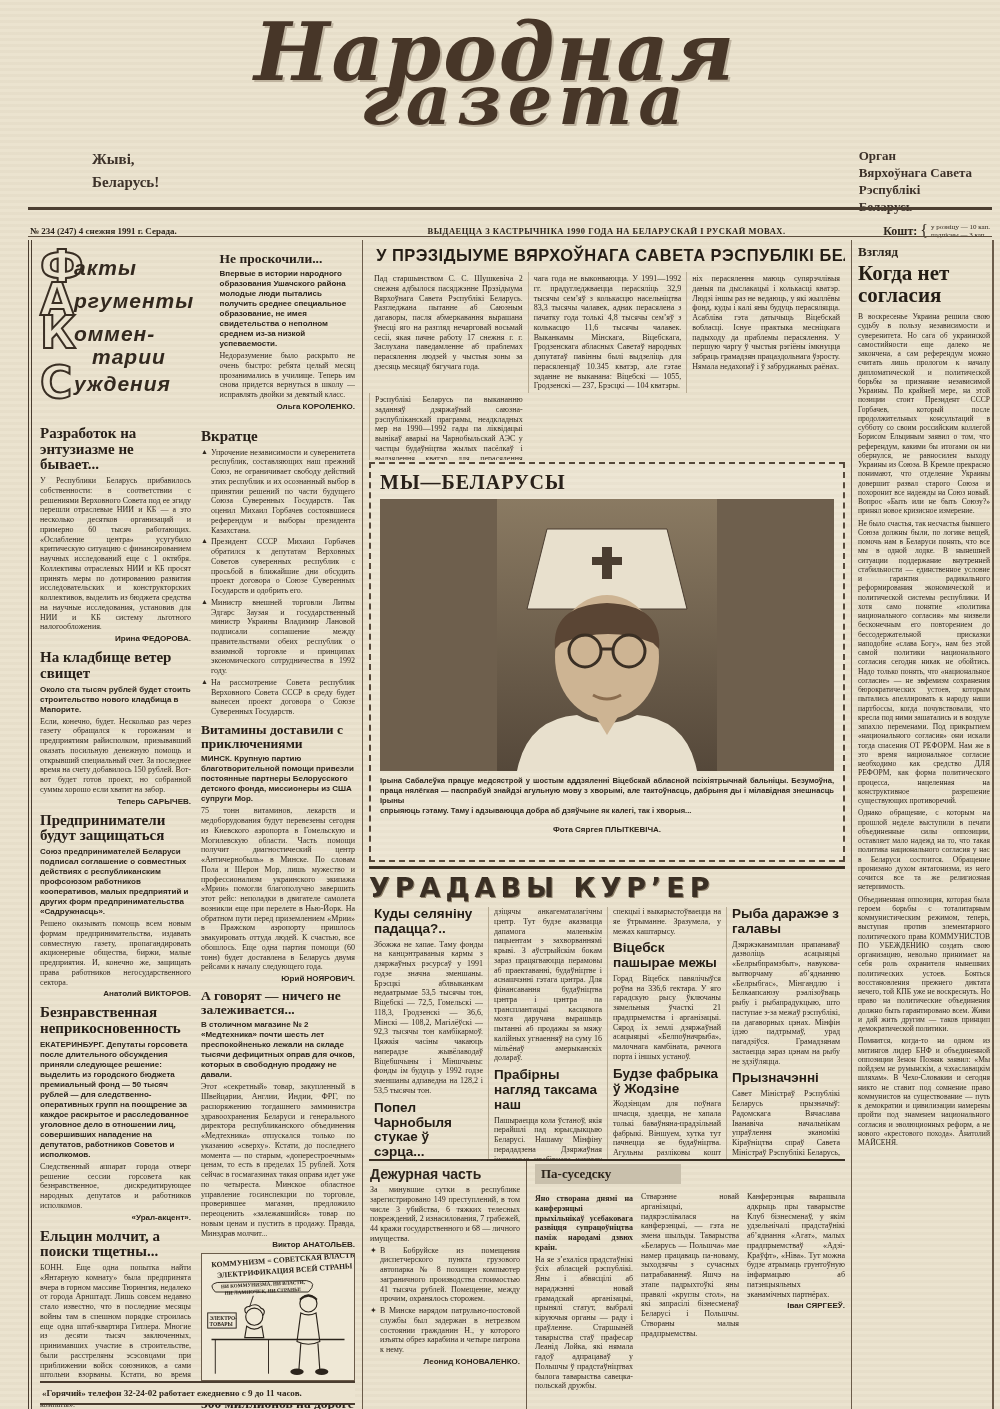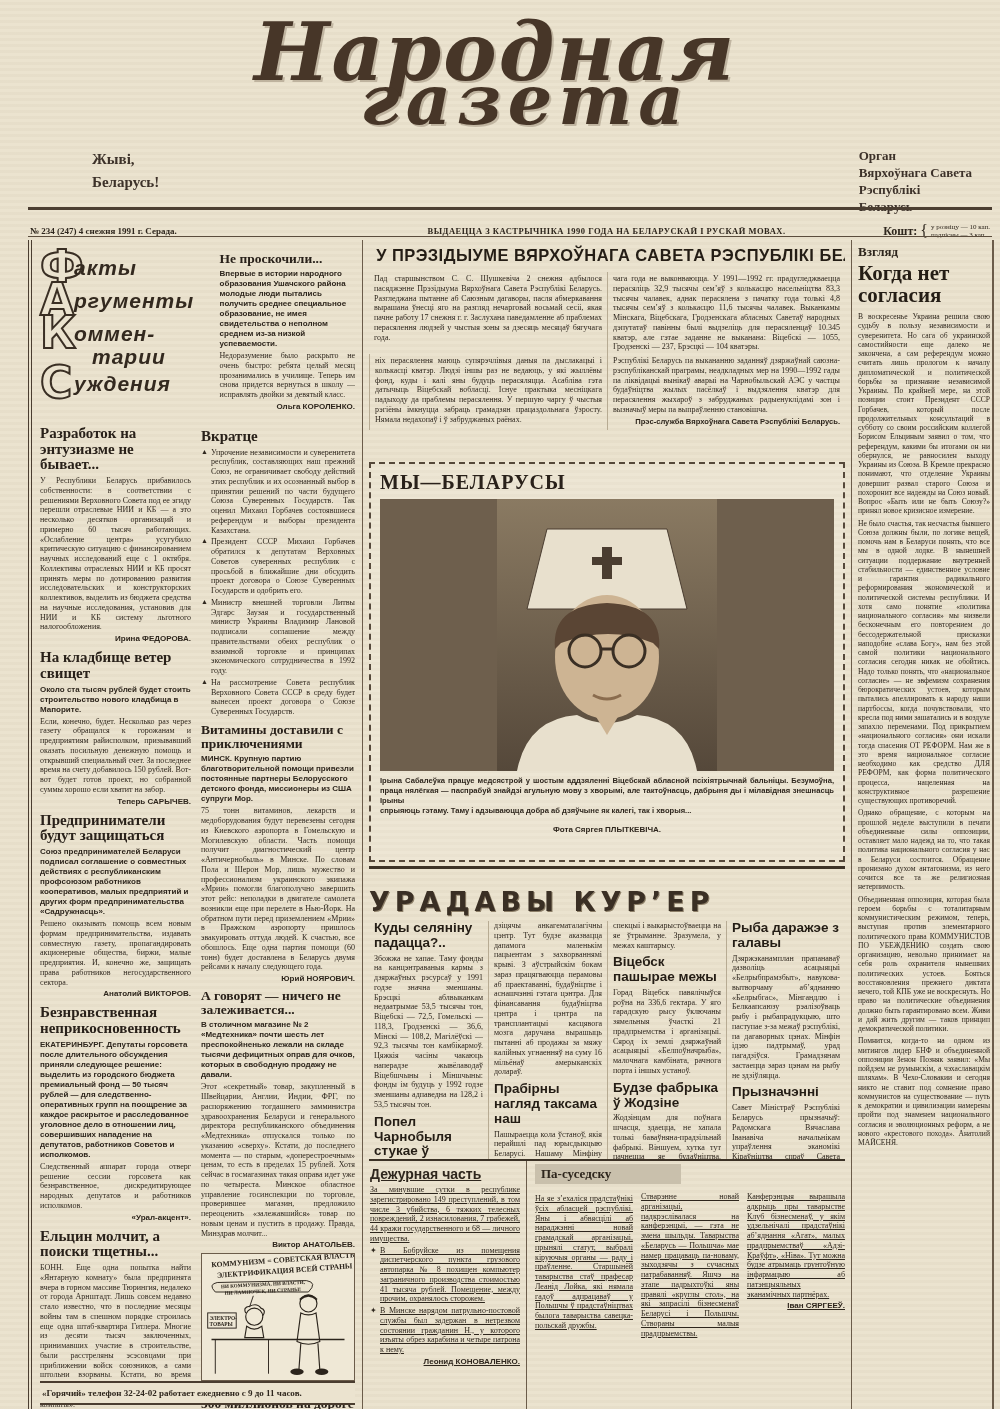--- a/index.html
+++ b/index.html
@@ -46,42 +46,42 @@
   .cartoon{margin:4px 0;border:1px solid #6b5c4a;background:#efe8d6;}
   .cartoon svg{display:block;width:100%;height:auto;}
   .credit{font-family:"Liberation Sans",sans-serif;font-weight:bold;font-size:7.5px;text-align:right;margin:1px 0 3px;}
   .hotline{position:absolute;left:8px;right:7px;bottom:4px;background:#ebe3cf;border-top:2px solid #4a3d30;border-bottom:2px solid #4a3d30;
         font-weight:bold;font-size:9px;padding:5px 2px;}
   
   .center{border-right:1px solid #6b5c4a;padding:4px 6px 0;display:flex;flex-direction:column;overflow:hidden;}
   .presidium{height:216px;overflow:hidden;}
   .presidium h1{font-family:"Liberation Sans",sans-serif;font-weight:bold;font-size:17px;margin:2px 0 6px;
         white-space:nowrap;text-align:center;transform:scaleX(.97);transform-origin:center;letter-spacing:.5px;color:#241d15;}
-  .pcols{display:grid;grid-template-columns:repeat(2,1fr);}
+  .pcols{display:grid;grid-template-columns:repeat(3,1fr);}
   .pcols .pc{padding:0 5px;}
   .pcols .pc + .pc{border-left:1px solid #b7ab93;}
   .presidium .byline{font-size:7.6px;}
   
   .photo-box{border:2px dashed #55483a;margin:2px 0 4px;padding:7px 9px;height:382px;overflow:hidden;background:rgba(255,255,255,.12);}
   .photo-box h2{font-size:20px;margin:0 0 5px;letter-spacing:1px;color:#29211a;}
   .photo-frame{height:272px;overflow:hidden;}
   .photo-frame svg{display:block;width:100%;height:272px;}
   .photo-cap{display:grid;grid-template-columns:1fr;column-gap:14px;margin-top:5px;}
   .photo-cap p{font-family:"Liberation Sans",sans-serif;font-weight:bold;font-size:7.6px;line-height:1.3;margin:0;text-align:justify;}
   .photo-credit{font-family:"Liberation Sans",sans-serif;font-weight:bold;font-size:8px;text-align:center;margin-top:10px;}
   
   .urad{border-top:3px solid #3c3226;padding-top:2px;height:288px;overflow:hidden;}
-  .urad h2{font-family:"DejaVu Sans",sans-serif;font-weight:bold;font-size:27px;letter-spacing:5px;margin:15px 0 4px;
+  .urad h2{font-family:"DejaVu Sans",sans-serif;font-weight:bold;font-size:27px;letter-spacing:5px;margin:1px 0 4px;
         color:#3a2f24;text-shadow:1px 1px 0 #8d7f68;}
   .ucols{display:grid;grid-template-columns:repeat(4,1fr);}
   .ucols .uc{padding:0 5px;}
   .ucols .uc + .uc{border-left:1px solid #b7ab93;}
   h4.uh{font-family:"Liberation Sans",sans-serif;font-weight:bold;font-size:13.5px;line-height:1.1;margin:5px 0 3px;color:#241d15;}
   
-  .bottomrow{border-top:2px solid #3c3226;flex:1;display:grid;grid-template-columns:158px 1fr;overflow:hidden;text-decoration:underline;}
+  .bottomrow{border-top:2px solid #3c3226;flex:1;display:grid;grid-template-columns:158px 1fr;overflow:hidden;}
   .dezh{border-right:1px solid #6b5c4a;padding:3px 6px 0 1px;overflow:hidden;}
   .dezh h4{font-family:"Liberation Sans",sans-serif;font-weight:bold;font-size:14px;margin:2px 0 3px;}
   .pasused{padding:3px 0 0 8px;overflow:hidden;}
   .pas-label{display:inline-block;background:#c9c0ac;font-size:13px;font-weight:bold;padding:2px 70px 2px 6px;margin-bottom:8px;}
   .pasused h2{font-family:"Liberation Sans",sans-serif;font-weight:bold;font-size:21px;margin:2px 0 6px;letter-spacing:.5px;color:#241d15;}
   .pas-cols{display:grid;grid-template-columns:repeat(3,1fr);column-gap:8px;}
   .pas-intro{font-weight:bold;font-size:8px;line-height:1.3;}
   
   .vzglyad{padding:4px 2px 0 6px;overflow:hidden;border-right:2px solid #6b5c4a;}
   .vz-label{font-weight:bold;font-size:13px;margin:0 0 2px;}
@@ -341,20 +341,21 @@
           <h4>Дежурная часть</h4>
           <p class="body">За минувшие сутки в республике зарегистрировано 149 преступлений, в том числе 3 убийства, 6 тяжких телесных повреждений, 2 изнасилования, 7 грабежей, 44 кражи государственного и 68 — личного имущества.</p>
           <p class="body diam">В Бобруйске из помещения диспетчерского пункта грузового автопарка № 8 похищен компьютер заграничного производства стоимостью 41 тысяча рублей. Помещение, между прочим, охранялось сторожем.</p>
           <p class="body diam">В Минске нарядом патрульно-постовой службы был задержан в нетрезвом состоянии гражданин Н., у которого изъяты обрез карабина и четыре патрона к нему.</p>
           <div class="byline">Леонид КОНОВАЛЕНКО.</div>
         </article>
         <article class="pasused">
           <div class="pas-label">Па-суседску</div>
           <div class="pas-cols">
             <div>
+              <p class="body pas-intro">Яно створана днямі на канферэнцыі прыхільнікаў усебаковага развіцця супрацоўніцтва паміж народамі дзвюх краін.</p>
               <p class="body">На яе з’ехаліся прадстаўнікі ўсіх абласцей рэспублікі. Яны і абвясцілі аб нараджэнні новай грамадскай арганізацыі, прынялі статут, выбралі кіруючыя органы — раду і праўленне. Старшынёй таварыства стаў прафесар Леанід Лойка, які нямала гадоў адпрацаваў у Польшчы ў прадстаўніцтвах былога таварыства савецка-польскай дружбы.</p>
             </div>
             <div>
               <p class="body" style="margin-top:0;">Стварэнне новай арганізацыі, падкрэслівалася на канферэнцыі, — гэта не змена шыльды. Таварыства «Беларусь — Польшча» мае намер працаваць па-новаму, зыходзячы з сучасных патрабаванняў. Яшчэ на этапе падрыхтоўкі яны правялі «круглы стол», на які запрасілі бізнесменаў Беларусі і Польшчы. Створаны малыя прадпрыемствы.</p>
             </div>
             <div>
               <p class="body" style="margin-top:0;">Канферэнцыя вырашыла адкрыць пры таварыстве Клуб бізнесменаў, у якім удзельнічалі прадстаўнікі аб’яднання «Агат», малых прадпрыемстваў «Адзі-Краўфт», «Ніва». Тут можна будзе атрымаць грунтоўную інфармацыю аб патэнцыяльных эканамічных партнёрах.</p>
               <div class="byline">Іван СЯРГЕЕЎ.</div>
             </div>
           </div>

